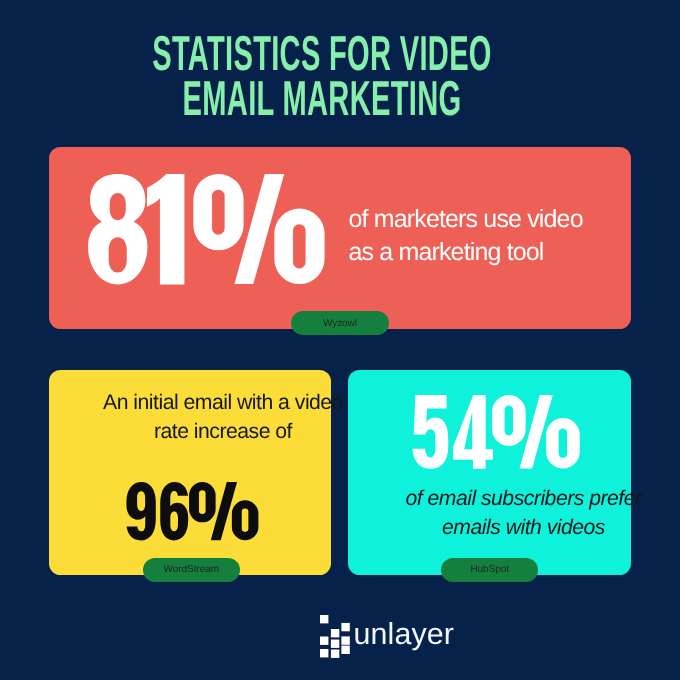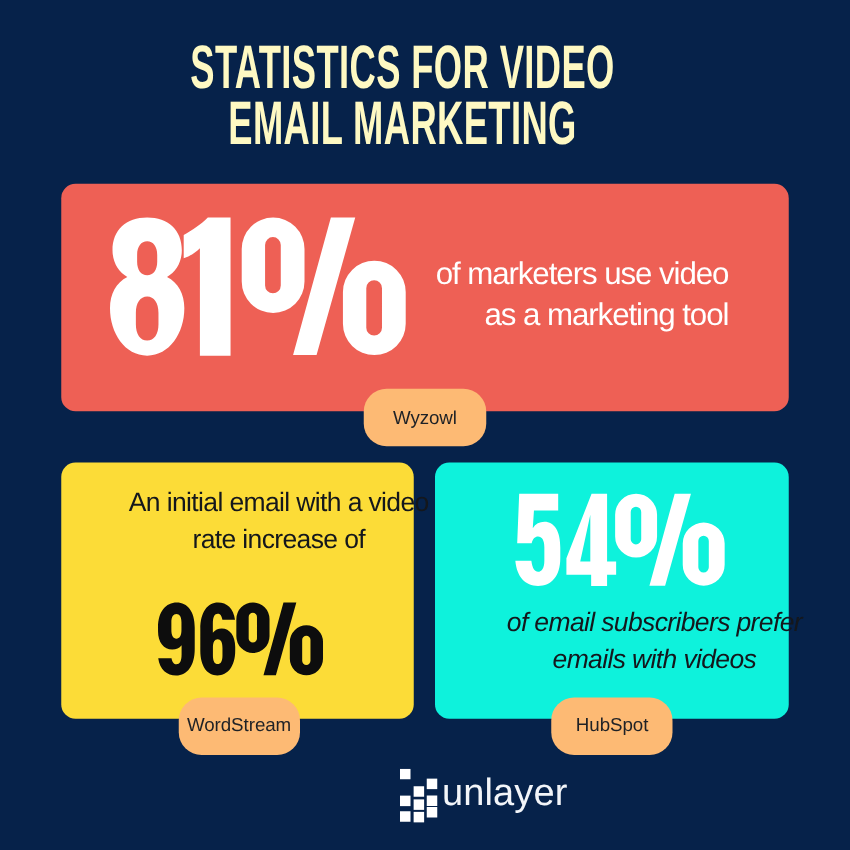--- a/index.html
+++ b/index.html
@@ -2,44 +2,44 @@
 <html><head>
 <meta charset="utf-8">
 <style>
   html,body{margin:0;padding:0;}
   body{width:680px;height:680px;background:#06224a;
        font-family:"Liberation Sans",sans-serif;overflow:hidden;
        -webkit-font-smoothing:antialiased;text-rendering:geometricPrecision;}
   .stage{position:relative;width:680px;height:680px;background:#06224a;overflow:hidden;}
 
   
-  #title{position:absolute;left:0;top:31.6px;width:644px;text-align:center;color:#fef9c3;
+  #title{position:absolute;left:0;top:31.6px;width:644px;text-align:center;color:#86efac;
          font-weight:700;font-size:49px;line-height:45px;letter-spacing:0.5px;}
   #title .tl{display:block;transform:scaleX(0.594);transform-origin:center center;white-space:nowrap;}
 
   
   .card{position:absolute;border-radius:11.5px;}
   #card-red{left:49px;top:147px;width:582px;height:182px;background:#ee6055;}
   #card-yellow{left:49px;top:370px;width:282px;height:205px;background:#fcdc37;}
   #card-teal{left:348px;top:370px;width:283px;height:205px;background:#0ef2dc;}
 
   
   .body-copy{position:absolute;white-space:nowrap;}
   .body-copy.big{font-size:25px;letter-spacing:-0.85px;line-height:32.6px;}
   .body-copy.small{font-size:21.2px;letter-spacing:-0.5px;line-height:28.3px;}
   .body-copy.dark{color:#14171c;padding-left:33px;}
-  .body-copy.light{color:#ffffff;text-align:right;}
+  .body-copy.light{color:#ffffff;}
 
   
   .statsvg{position:absolute;overflow:visible;}
 
   
-  .badge{position:absolute;height:46px;border-radius:18.3px;background:#fdba74;color:#1e2126;
+  .badge{position:absolute;height:24px;border-radius:18.3px;background:#15803d;color:#1e2126;
          display:flex;align-items:center;justify-content:center;
-         font-size:15px;letter-spacing:-0.05px;white-space:nowrap;}
+         font-size:10px;letter-spacing:-0.05px;white-space:nowrap;}
 
   
   #logo{position:absolute;left:0;top:605px;width:680px;height:60px;margin-left:26px;}
   #logo .mark{position:absolute;left:294px;top:10.1px;}
   #logo .word{position:absolute;left:327.6px;top:14.1px;color:#f2f5f9;
               font-size:30.4px;line-height:30.4px;letter-spacing:0.1px;font-weight:400;}
 </style>
 </head>
 <body>
 

